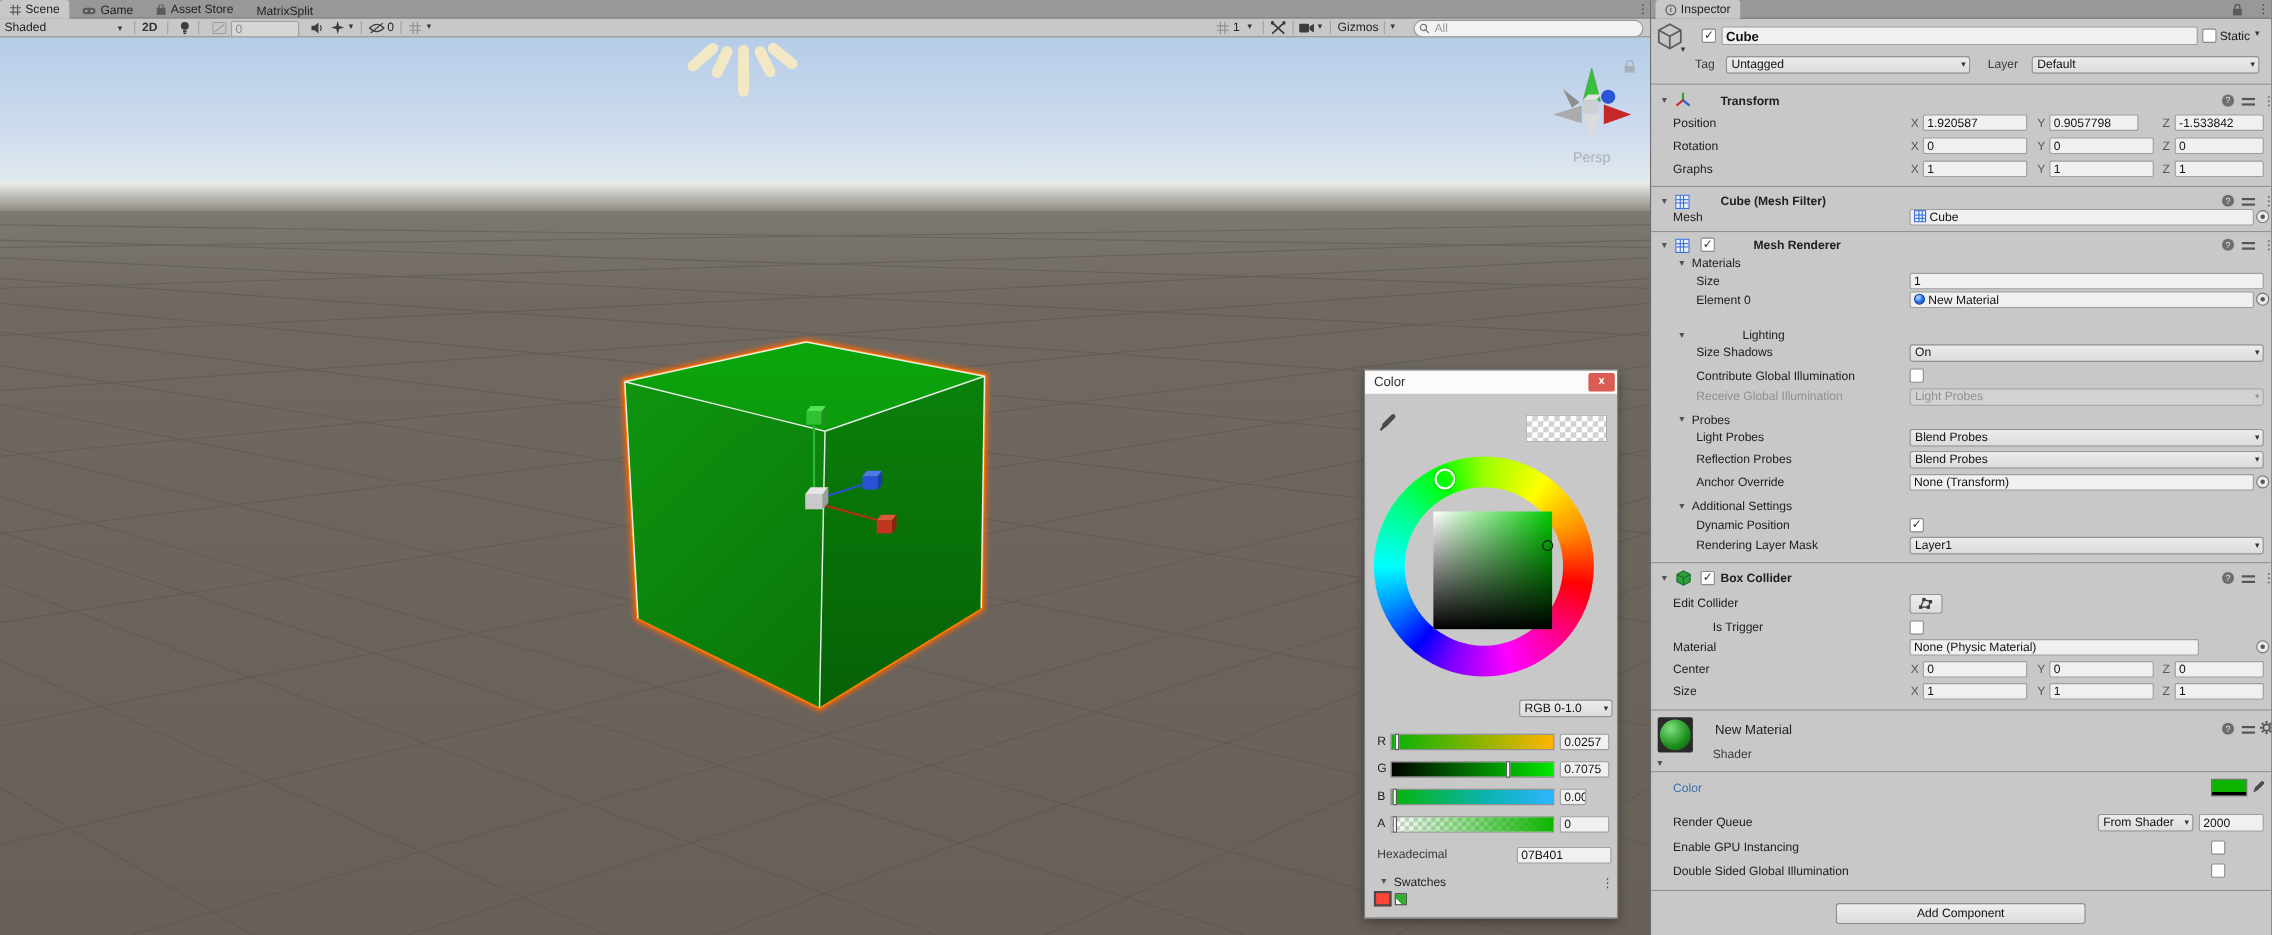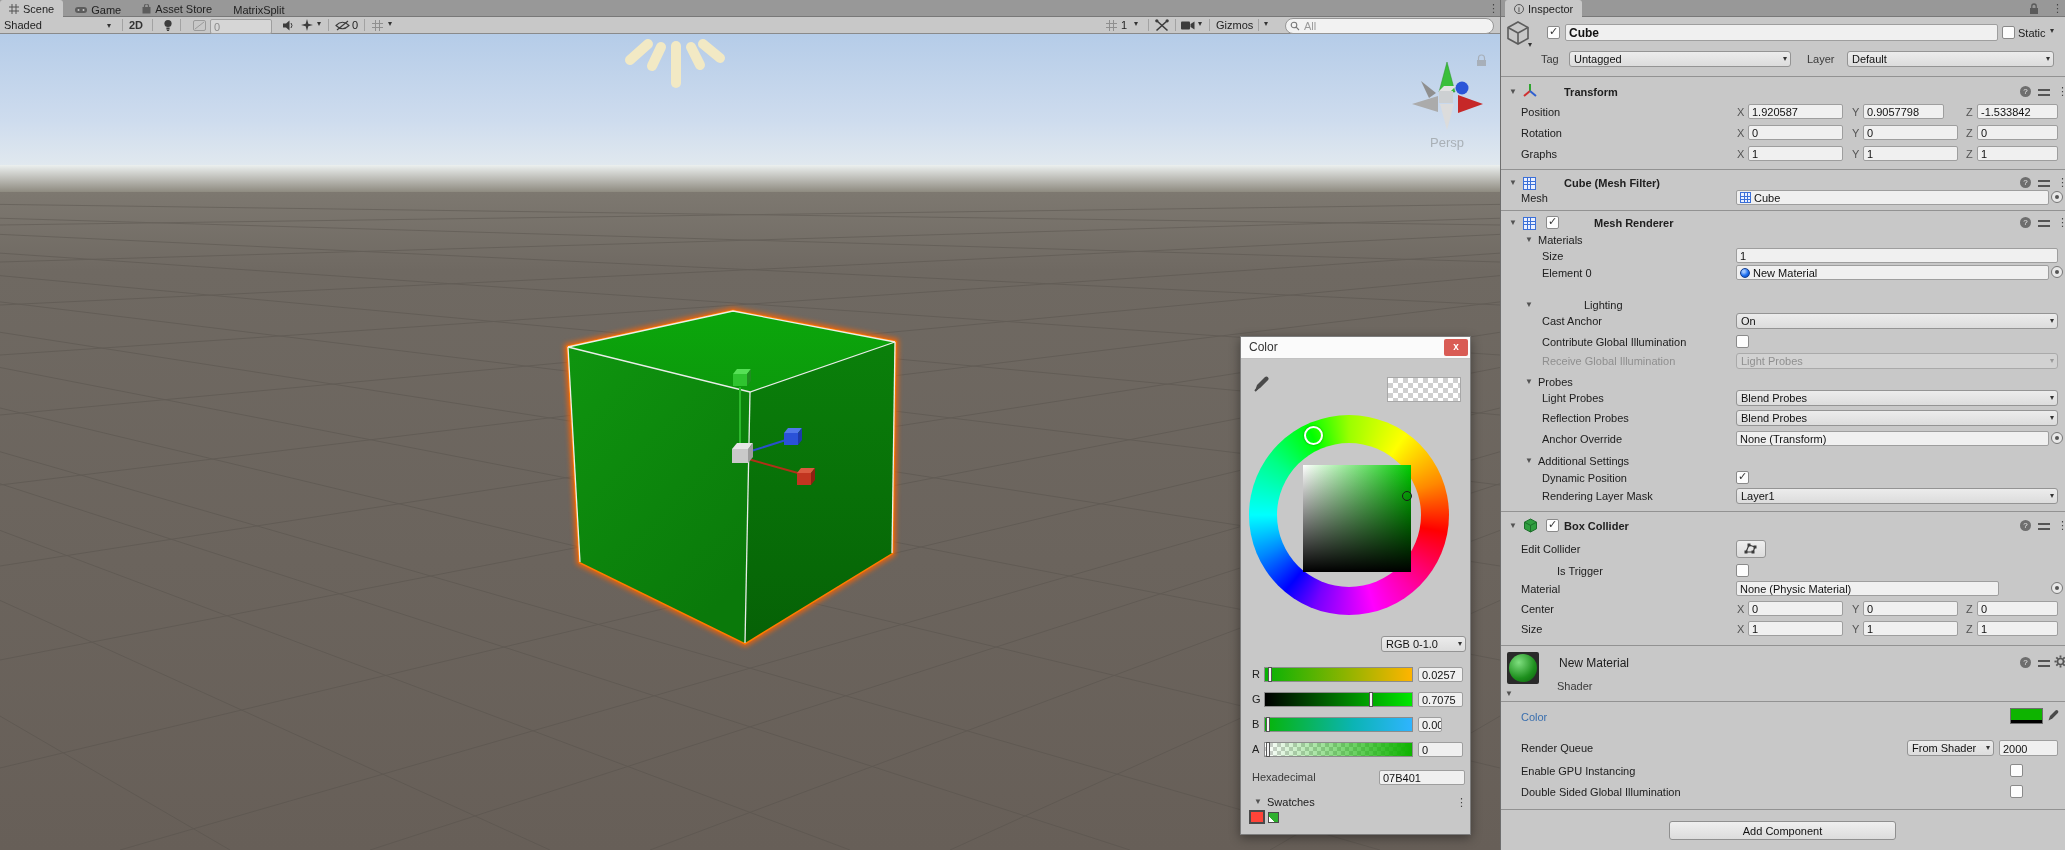--- a/index.html
+++ b/index.html
@@ -489,21 +489,21 @@
     <span class="lbl" style="left:41px;top:248px;">Size</span>
     <div class="fld" style="left:235px;top:248px;width:322px;"><span>1</span></div>
     <span class="lbl" style="left:41px;top:265px;">Element 0</span>
     <div class="fld" style="left:235px;top:265px;width:313px;">
       <span class="bluedot"></span> <span>New Material</span>
     </div>
     <span class="picker" style="left:550px;top:266px;"></span>
 
     <span class="fold" style="left:24px;top:297px;">▼</span>
     <span class="lbl" style="left:37px;top:297px;padding-left:46px;">Lighting</span>
-    <span class="lbl" style="left:41px;top:313px;">Cast Anchor</span>
+    <span class="lbl" style="left:41px;top:313px;">Size Shadows</span>
     <div class="dd" style="left:235px;top:313px;width:322px;"><span>On</span></div>
     <span class="lbl" style="left:41px;top:334px;">Contribute Global Illumination</span>
     <div class="cb" style="left:235px;top:335px;"></div>
     <span class="lbl dis" style="left:41px;top:353px;">Receive Global Illumination</span>
     <div class="dd dis" style="left:235px;top:353px;width:322px;"><span>Light Probes</span></div>
 
     <span class="fold" style="left:24px;top:374px;">▼</span>
     <span class="lbl" style="left:37px;top:374px;">Probes</span>
     <span class="lbl" style="left:41px;top:390px;">Light Probes</span>
     <div class="dd" style="left:235px;top:390px;width:322px;"><span>Blend Probes</span></div>

